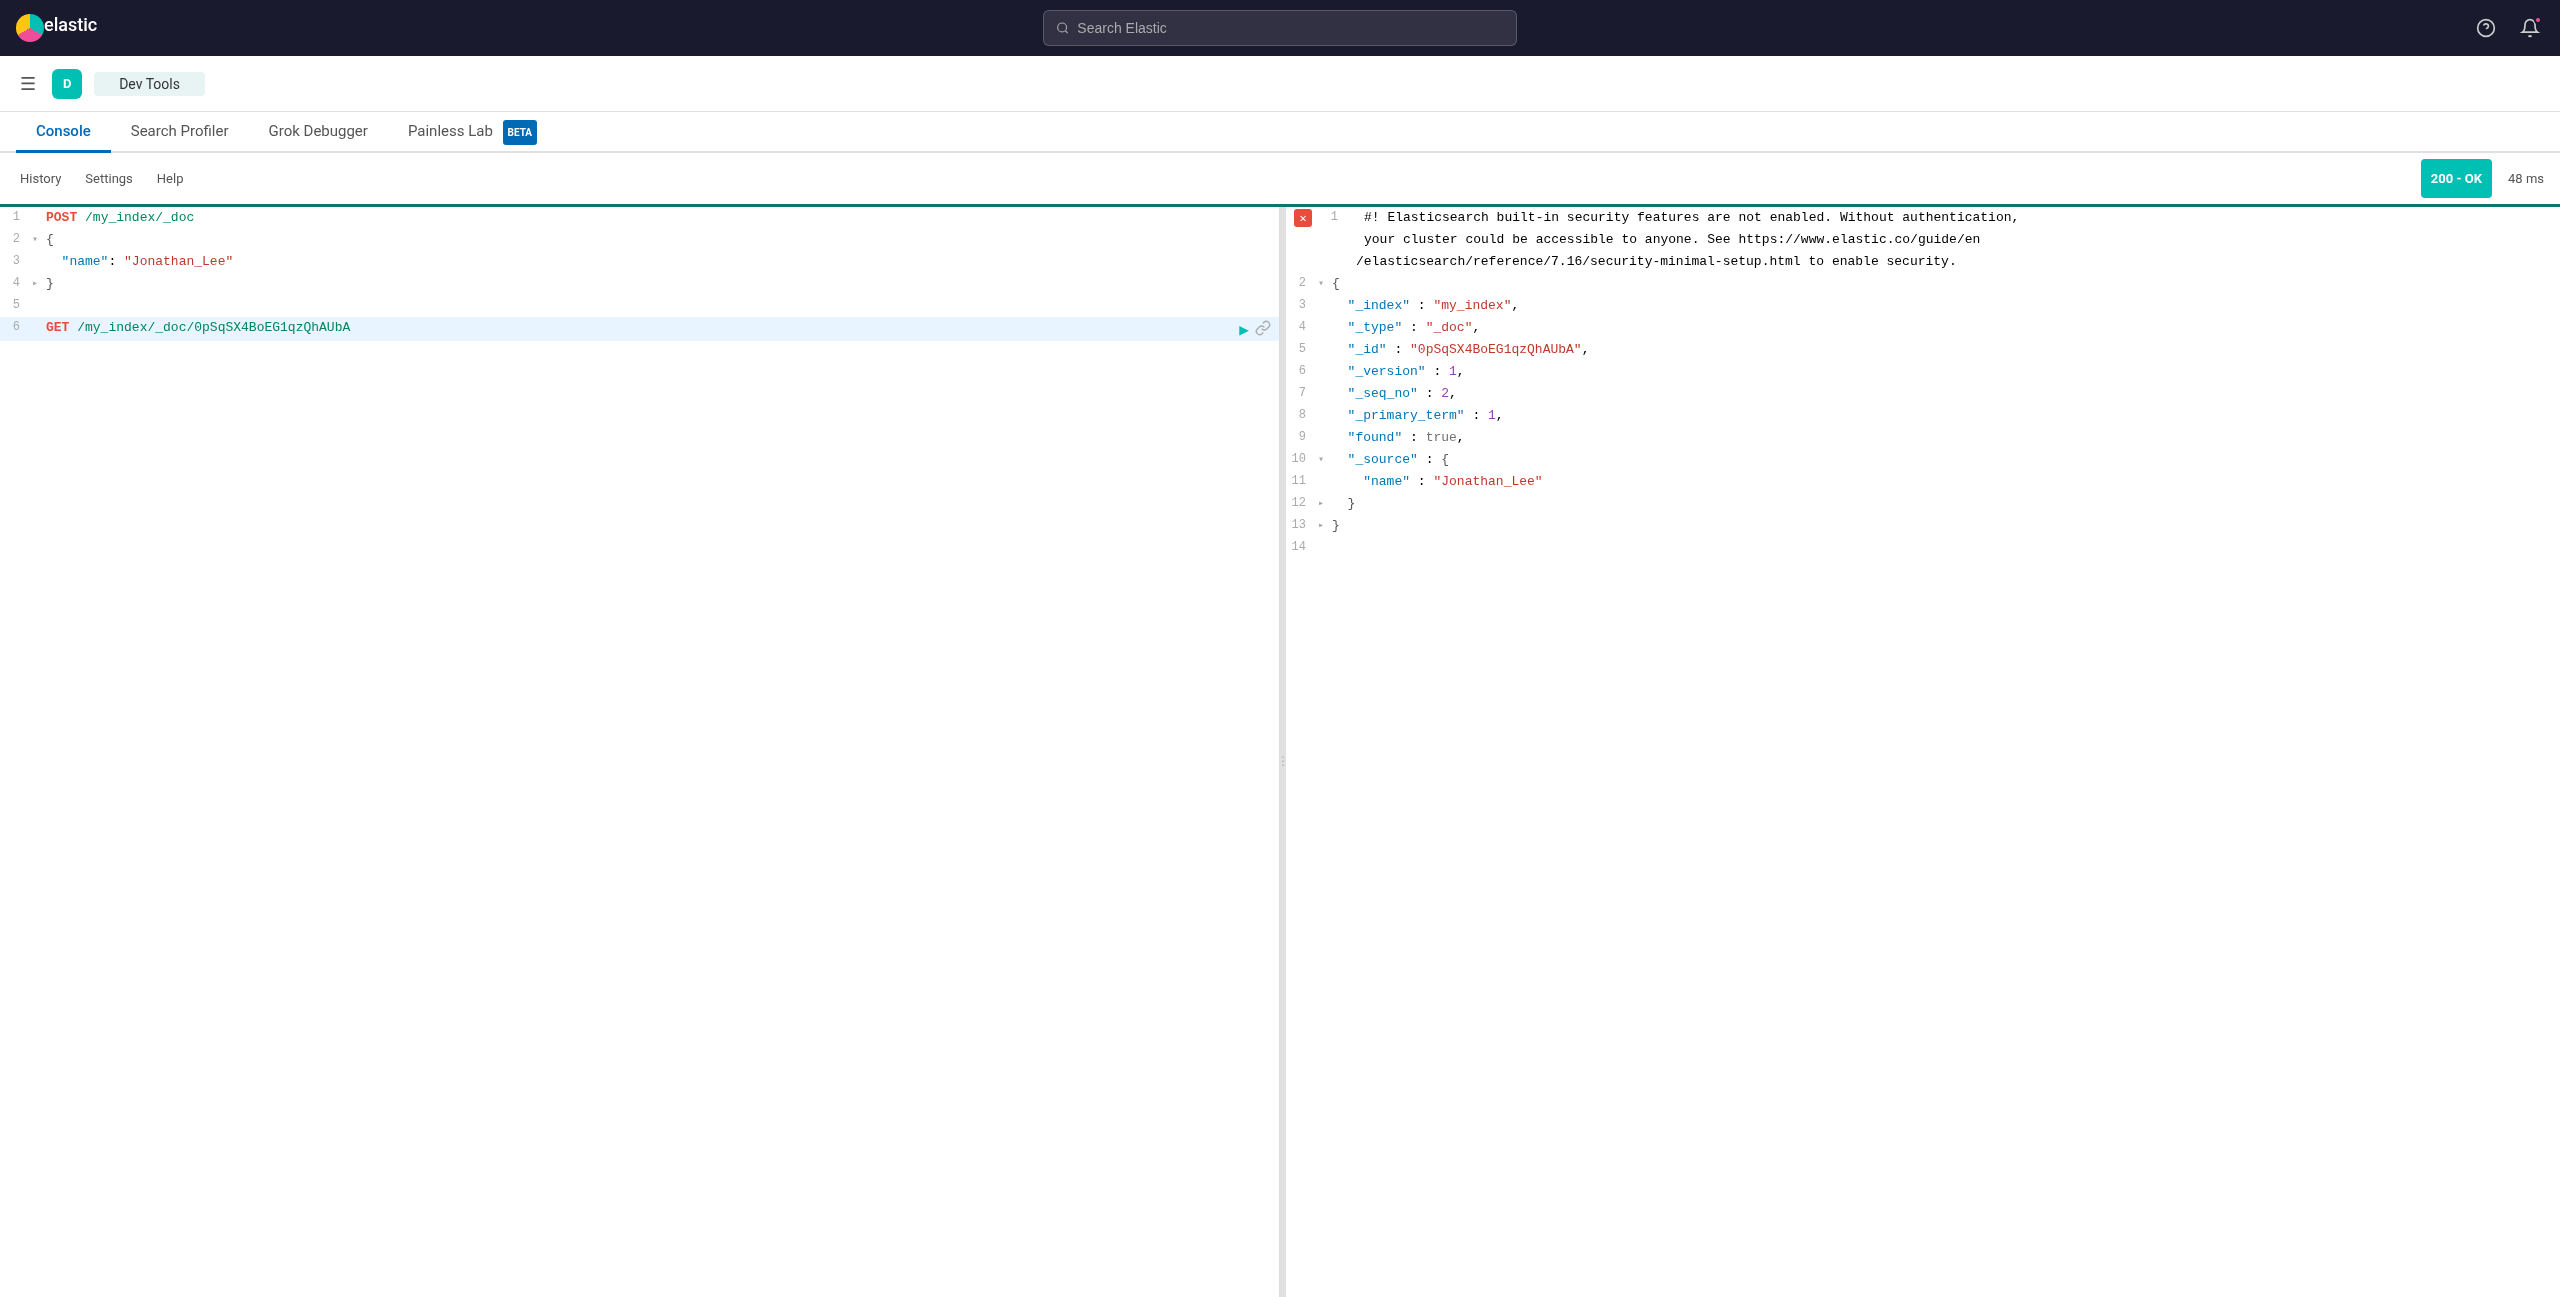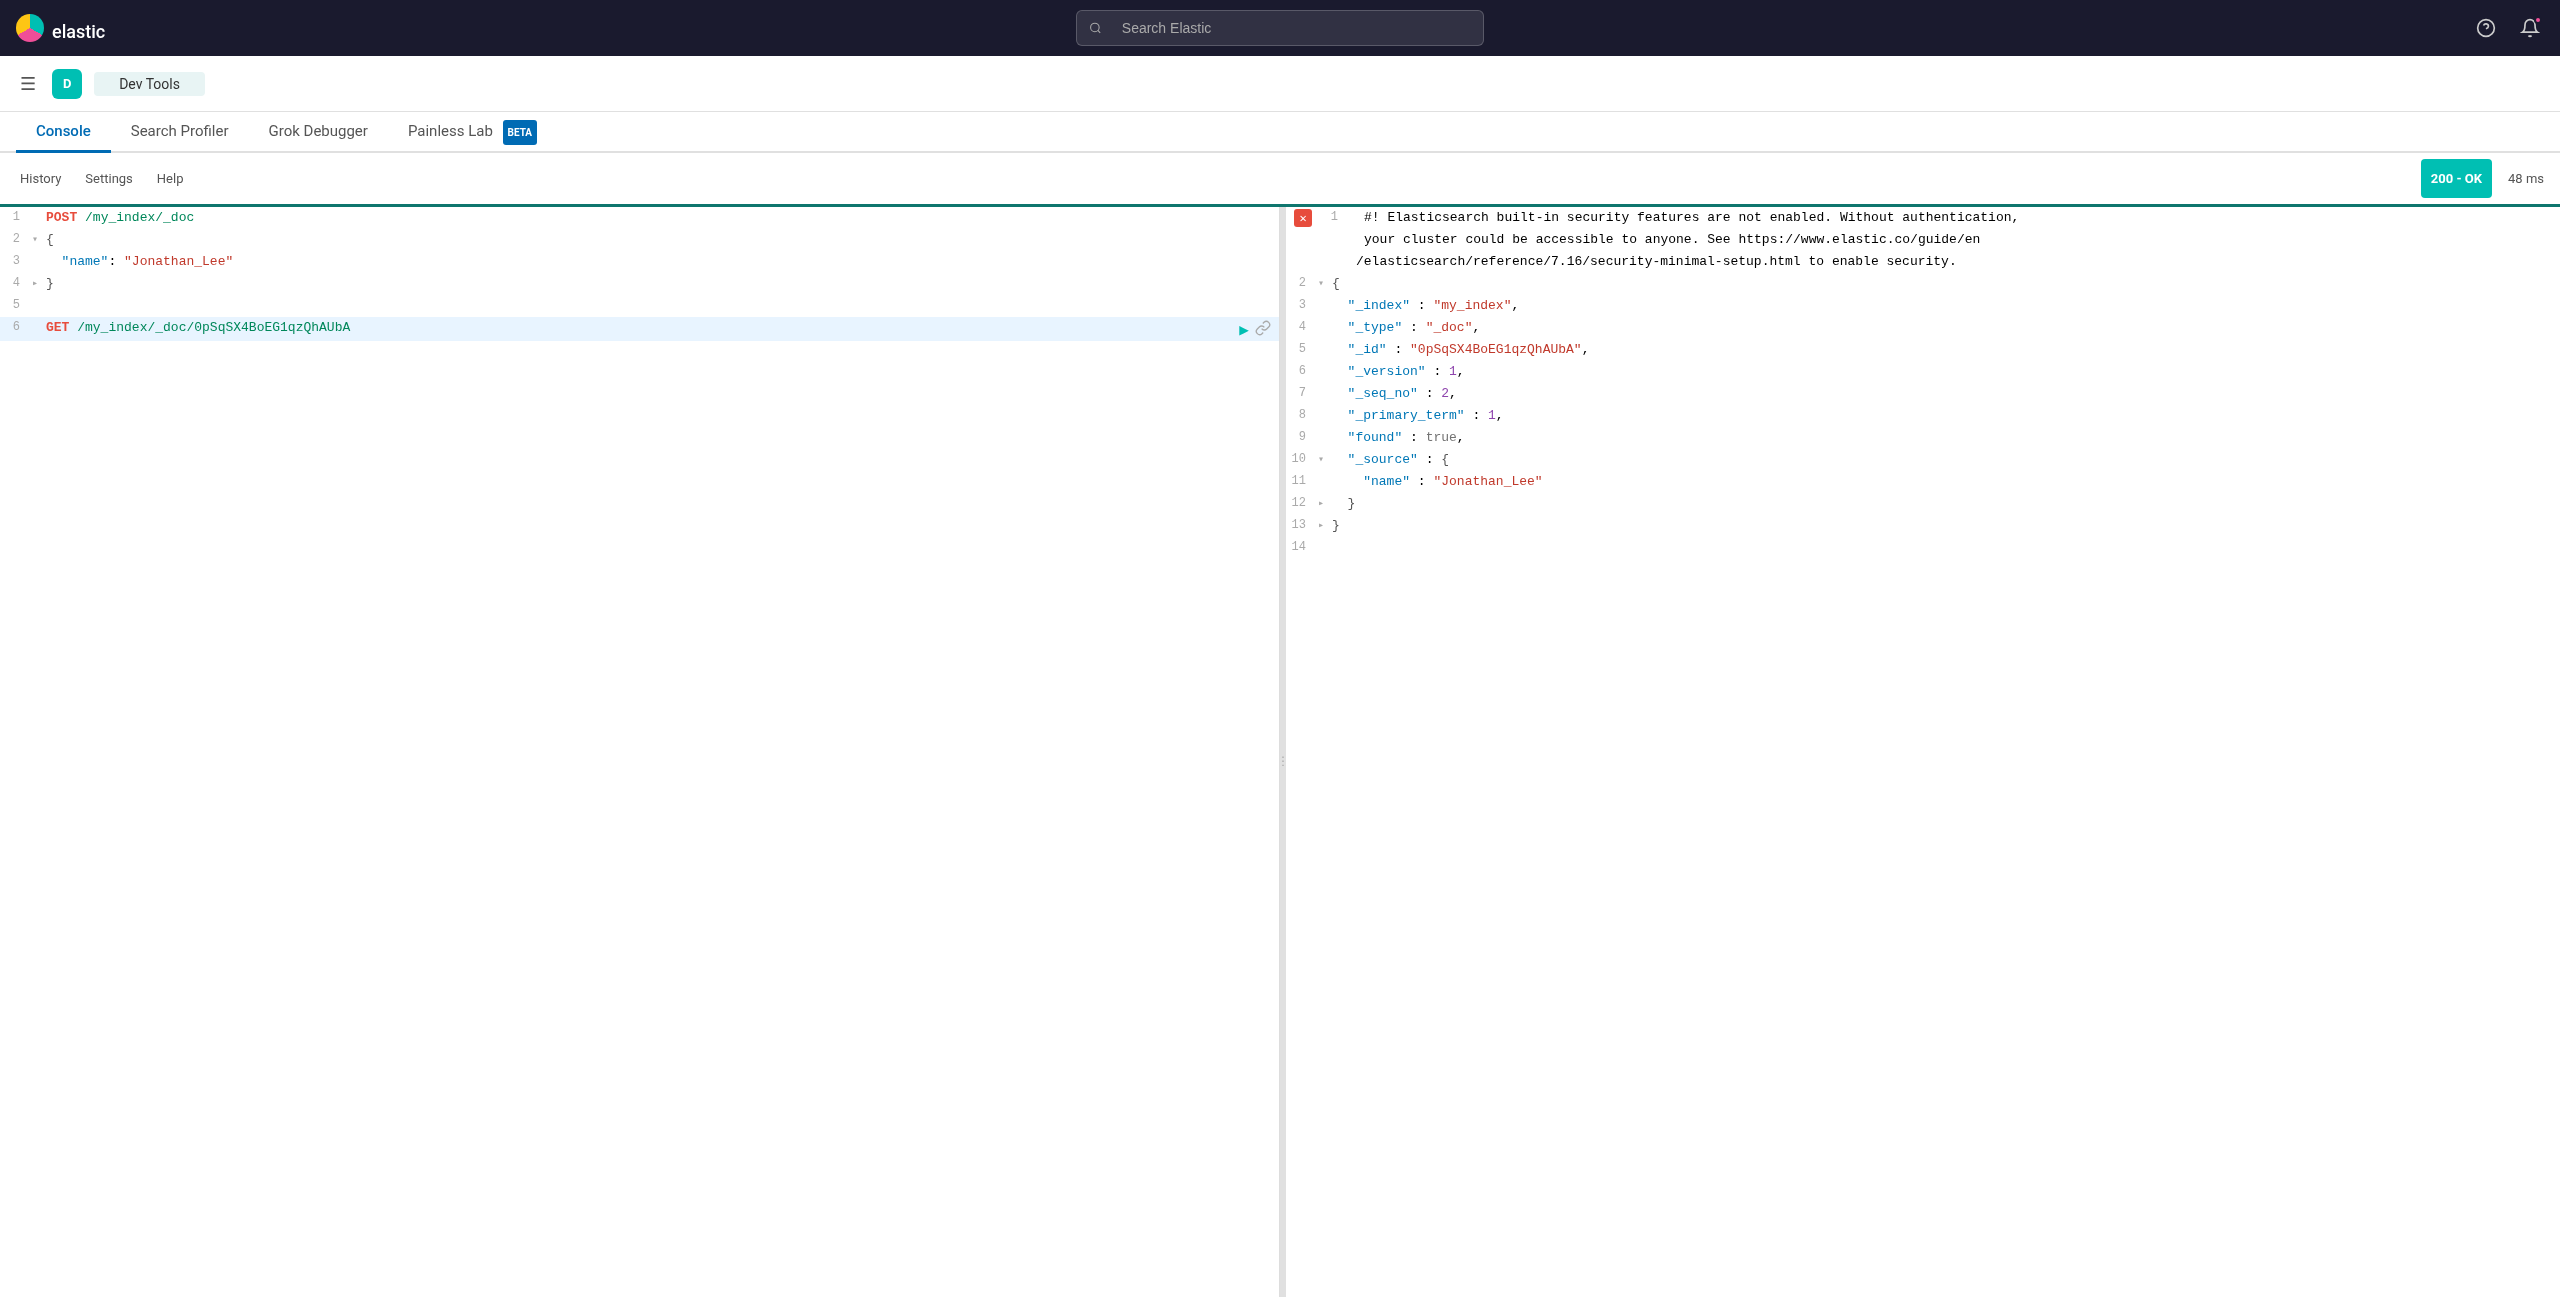--- a/index.html
+++ b/index.html
@@ -10,44 +10,44 @@
       background: #1a1a2e;
       height: 56px;
       display: flex;
       align-items: center;
       padding: 0 16px;
       gap: 12px;
       position: relative;
     }
     .elastic-logo {
       display: flex;
-      align-items: flex-end;
-      gap: 8px;
+      align-items: flex-start;
+      gap: 0;
       color: white;
       font-size: 18px;
       font-weight: 500;
     }
     .elastic-logo-circle {
       width: 28px;
       height: 28px;
       border-radius: 50%;
       background: conic-gradient(#00bfb3 0deg 120deg, #f04e98 120deg 240deg, #fec514 240deg 360deg);
     }
     .search-bar {
       position: absolute;
       left: 50%;
       transform: translateX(-50%);
-      width: 408px;
+      width: 474px;
       background: rgba(255,255,255,0.1);
       border: 1px solid rgba(255,255,255,0.2);
       border-radius: 6px;
       display: flex;
       align-items: center;
       padding: 0 12px;
-      gap: 20px;
+      gap: 8px;
       height: 36px;
     }
     .search-bar input {
       background: transparent;
       border: none;
       outline: none;
       color: #ccc;
       font-size: 14px;
       width: 100%;
     }

